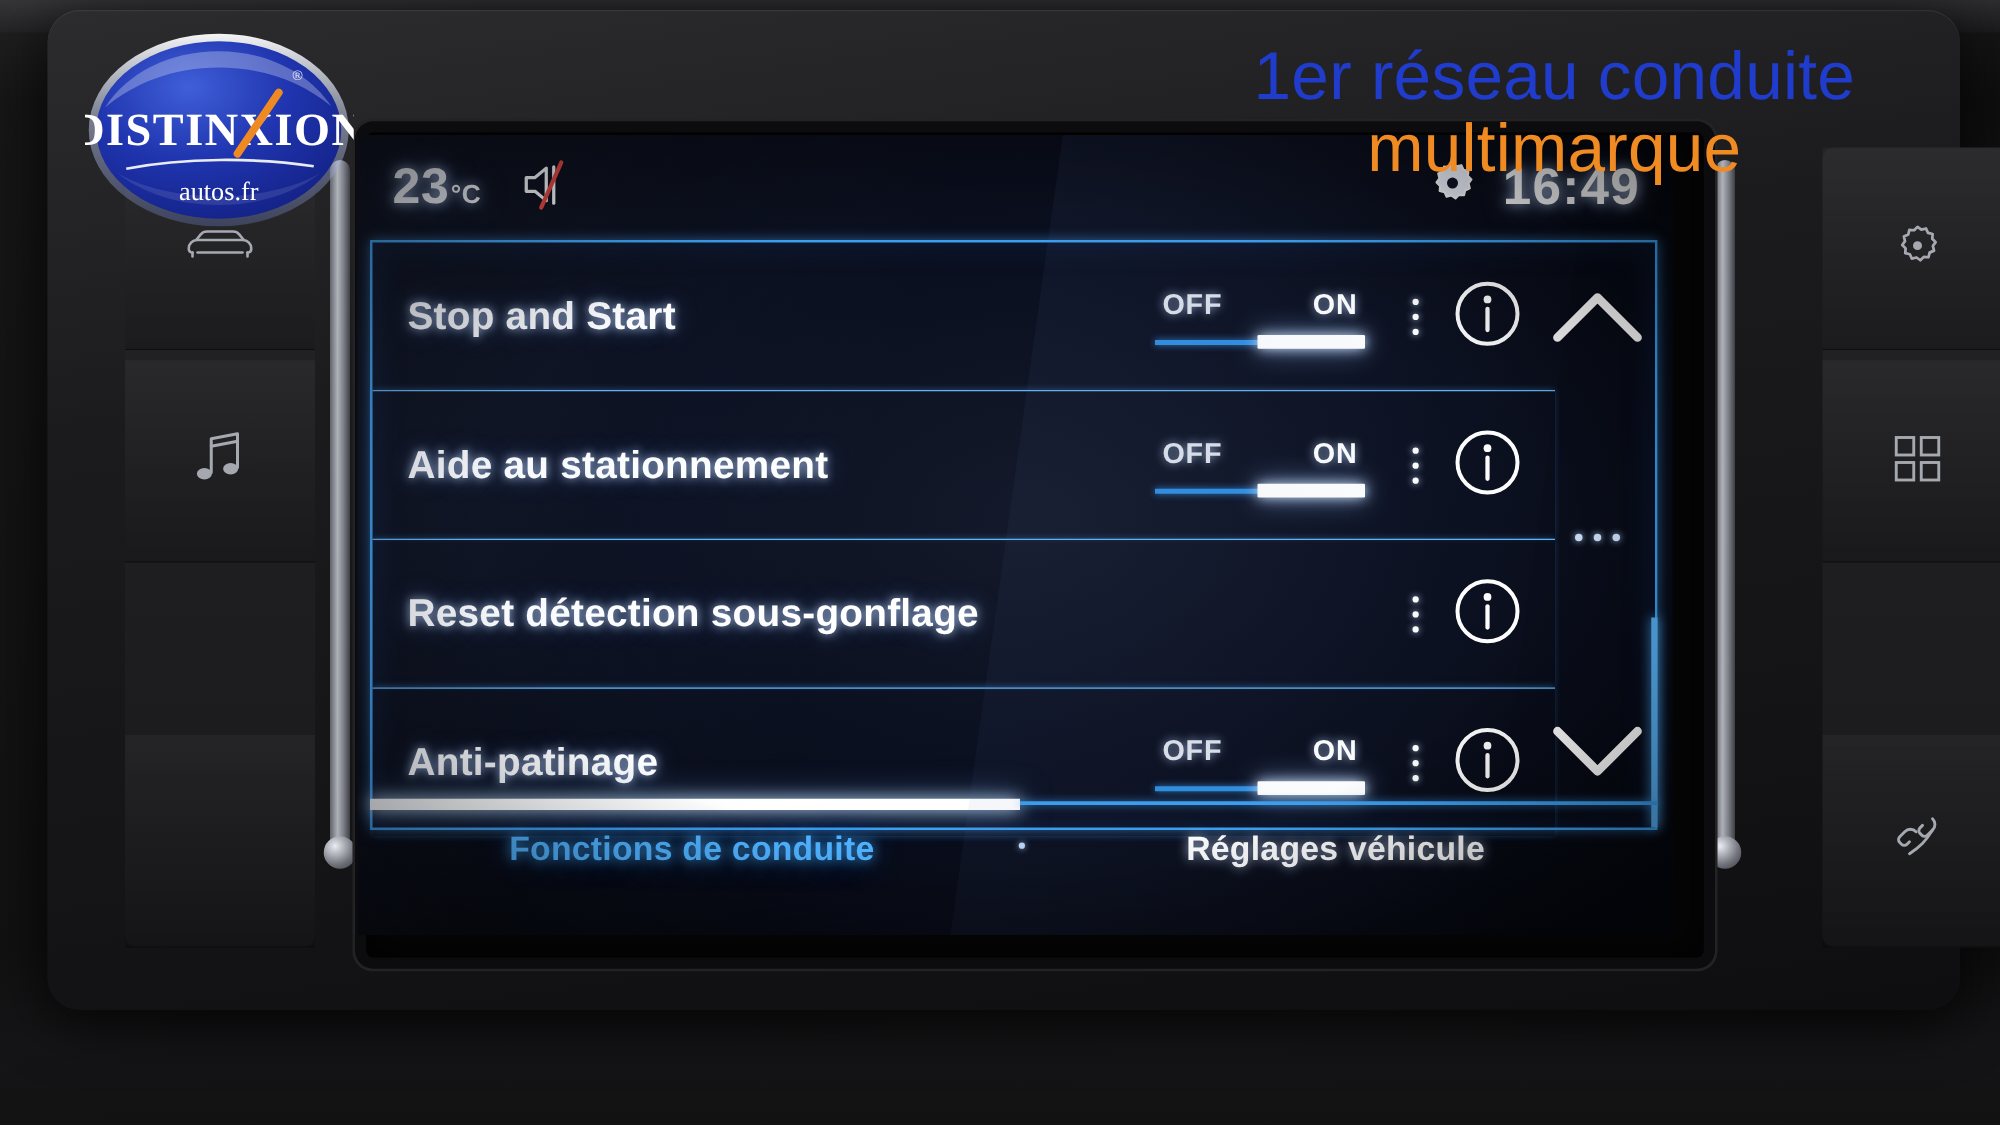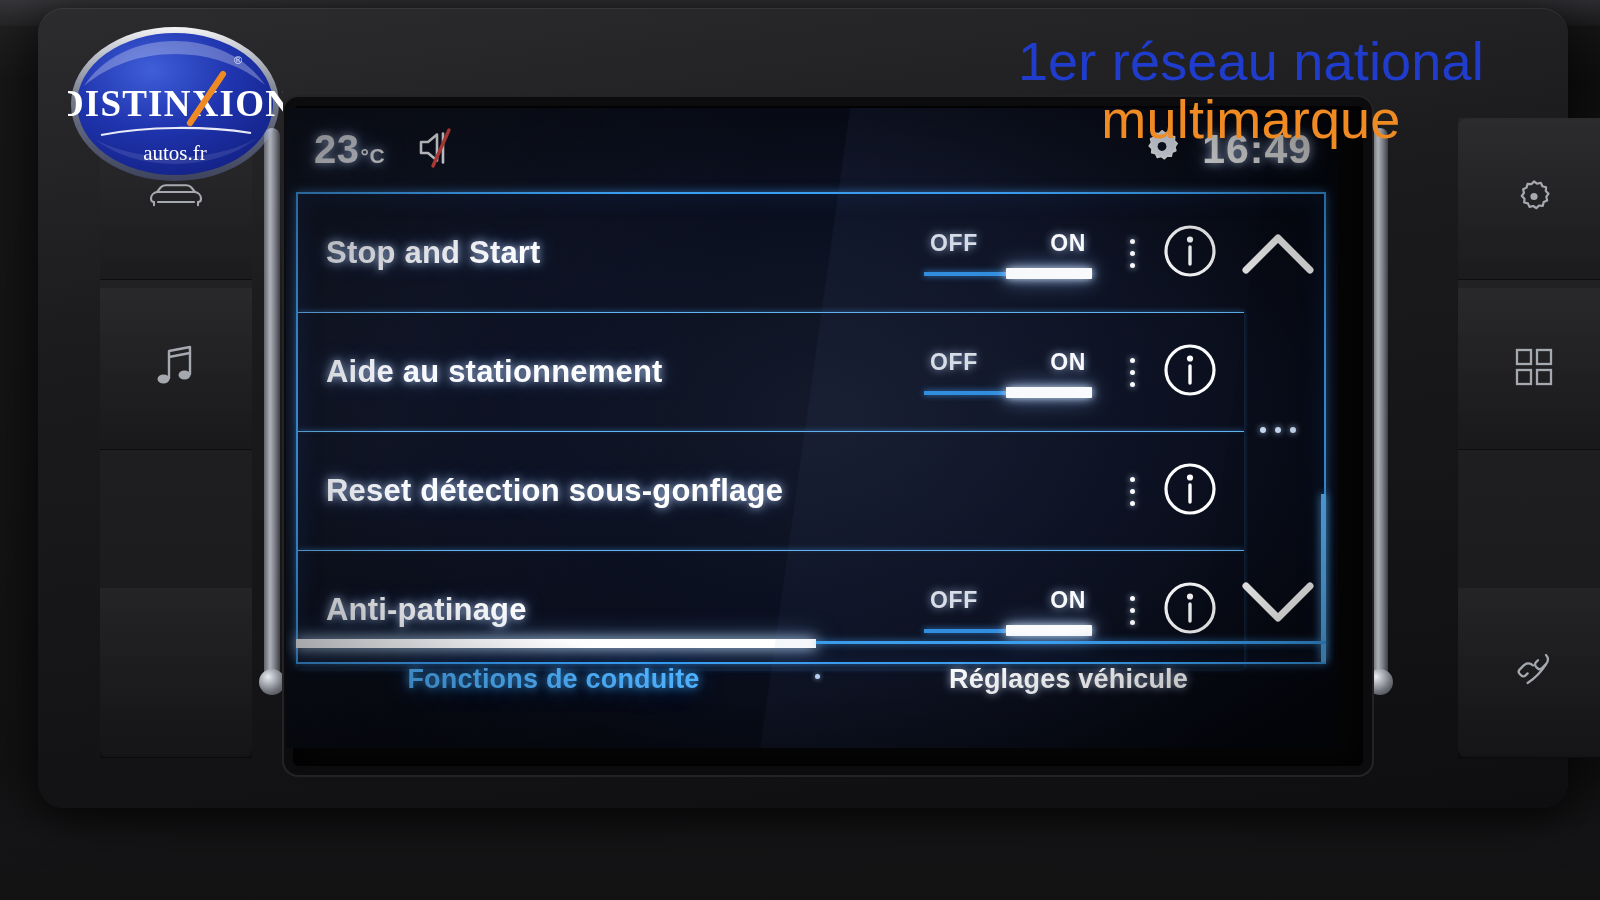--- a/index.html
+++ b/index.html
@@ -521,21 +521,21 @@
     </div>
     <div class="tab-sep"></div>
   </div>
 
   <div class="glare"></div>
   <div class="glare2"></div>
   <div class="vign"></div>
 </div>
 
 <div id="wm">
-  <div class="l1">1er réseau national</div>
+  <div class="l1">1er réseau conduite</div>
   <div class="l2">multimarque</div>
 </div>
 
 <div id="logo">
   <svg width="215" height="168" viewBox="0 0 215 168">
     <defs>
       <radialGradient id="ovg" cx="38%" cy="26%" r="86%">
         <stop offset="0%" stop-color="#3f5fd8"></stop>
         <stop offset="48%" stop-color="#1f34ae"></stop>
         <stop offset="100%" stop-color="#121f80"></stop>

